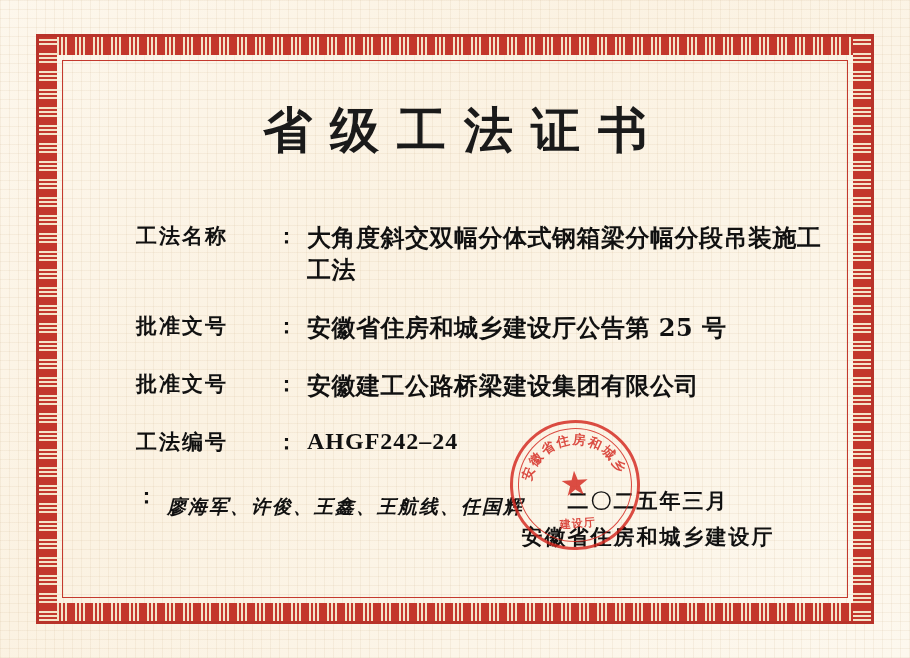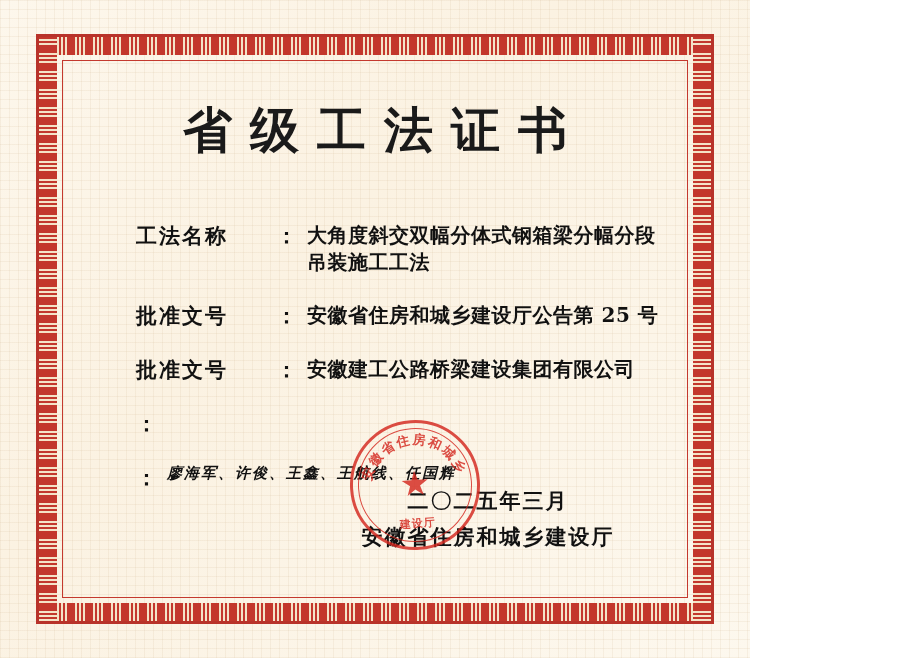--- a/index.html
+++ b/index.html
@@ -10,21 +10,21 @@
   body {
     width: 910px;
     height: 658px;
     overflow: hidden;
     font-family: "Liberation Serif", "DejaVu Serif", serif;
   }
 
   
   .certificate {
     position: relative;
-    width: 750px;
+    width: 910px;
     height: 658px;
     box-sizing: border-box;
     background:
       repeating-linear-gradient(0deg, rgba(200,170,130,0.13) 0px, rgba(200,170,130,0.13) 1px, rgba(0,0,0,0) 1px, rgba(0,0,0,0) 9px),
       repeating-linear-gradient(90deg, rgba(200,170,130,0.13) 0px, rgba(200,170,130,0.13) 1px, rgba(0,0,0,0) 1px, rgba(0,0,0,0) 9px),
       linear-gradient(135deg, #fdf7ec 0%, #fbf2e2 40%, #fdf8ee 100%);
     padding: 40px 38px;
   }
 
   
@@ -143,34 +143,35 @@
   }
   .field-colon {
     flex: 0 0 auto;
     font-size: 21px;
     font-weight: bold;
     color: #111;
     margin-right: 10px;
   }
   .field-value {
     flex: 1 1 auto;
-    font-size: 20px;
+    font-size: 24px;
     font-weight: bold;
     color: #111;
     letter-spacing: 0.5px;
     font-family: "DejaVu Serif", "Liberation Serif", serif;
   }
   .field-value.code {
     font-family: "Liberation Serif", serif;
     letter-spacing: 1px;
   }
   .field-value.names {
     font-style: italic;
-    font-size: 15px;
+    font-size: 19px;
     letter-spacing: 2px;
+    margin-top: 12px;
   }
 
   
   .signature {
     position: absolute;
     right: 28px;
     bottom: 34px;
     text-align: center;
     width: 320px;
   }
@@ -265,21 +266,23 @@
         <span class="field-value">安徽省住房和城乡建设厅公告第 25 号</span>
       </div>
 
       <div class="field-row">
         <span class="field-label">批准文号</span>
         <span class="field-colon">：</span>
         <span class="field-value">安徽建工公路桥梁建设集团有限公司</span>
       </div>
 
       <div class="field-row">
-        <span class="field-colon">：</span>
+        <span class="field-label">工法编号</span>
+        <span class="field-colon">：</span>
+        <span class="field-value code">AHGF242–24</span>
       </div>
 
       <div class="field-row">
         <span class="field-colon">：</span>
         <span class="field-value names">廖海军、许俊、王鑫、王航线、任国辉</span>
       </div>
 
     </div>
 
     <div class="signature">

